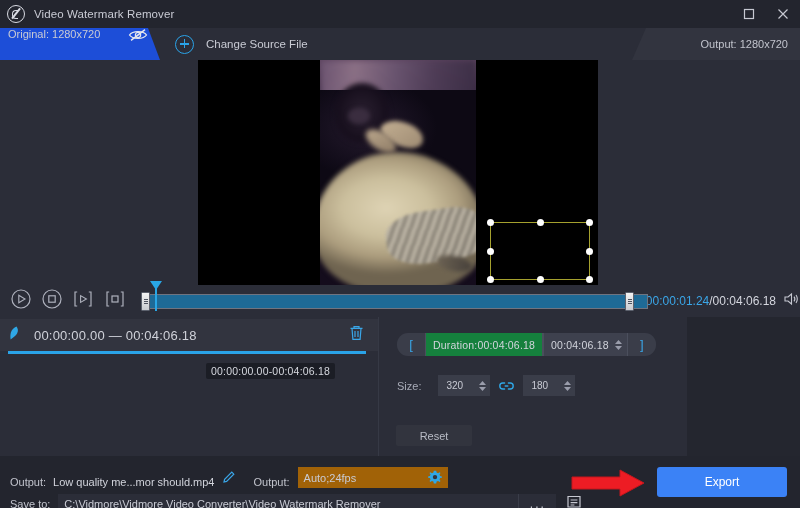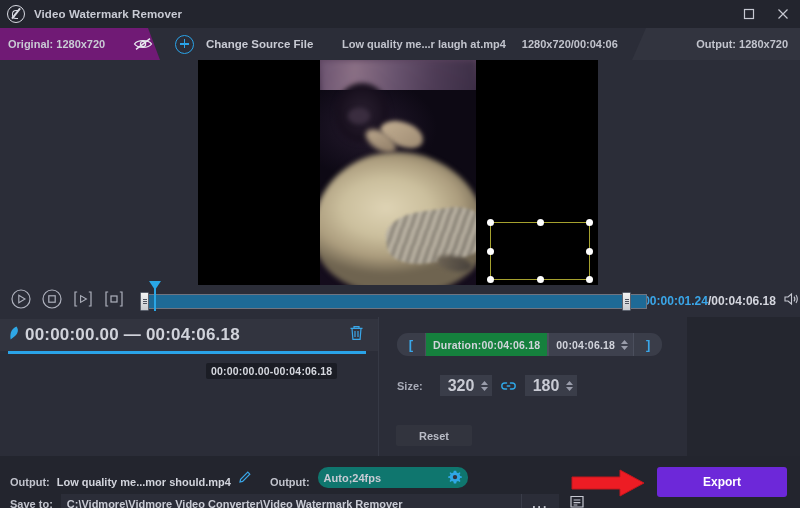--- a/index.html
+++ b/index.html
@@ -7,21 +7,20 @@
     width: 800px; height: 508px;
     background: #24262f;
     font-family: "Liberation Sans", sans-serif;
     overflow: hidden;
     -webkit-font-smoothing: antialiased;
   }
   .app {
     position: relative;
     width: 687px; height: 508px;
     background: #2b2d38;
-    font-weight: bold;
   }
 
   
   .titlebar {
     position: absolute; top:0; left:0;
     width: 800px; height: 28px;
     background: #23252e;
     display: flex; align-items: center;
   }
   .app-logo {
@@ -48,22 +47,22 @@
   .winbtn svg { display:block; }
 
   
   .infobar {
     position: absolute; top: 28px; left: 0;
     width: 800px; height: 32px;
     background: #2b2d38;
   }
   .orig-tab {
     position:absolute; left:0; top:0; height:32px; width:160px;
-    background: #701a75;
-    display:flex; align-items:center;
+    background: #1d4ed8;
+    display:flex; 
     clip-path: polygon(0 0, 148px 0, 160px 32px, 0 32px);
   }
   .orig-label { margin-left:8px; font-size:11px; color:#c9cbd4; }
   .eye-icon { margin-left: 28px; width: 20px; height: 14px; position: relative; }
   .out-tab {
     position:absolute; right:0; top:0; height:32px; width:168px;
     background: #32343f;
     display:flex; align-items:center; justify-content:flex-end;
     clip-path: polygon(14px 0, 168px 0, 168px 32px, 0 32px);
   }
@@ -209,21 +208,21 @@
   
   .lowleft {
     position:absolute; top:317px; left:0; width:378px; height:139px;
     background:#2b2d38;
   }
   .segrow {
     position:absolute; left:0; top:2px; width:378px; height:32px;
     background:#32343f; display:flex; align-items:center;
   }
   .seg-icon { margin-left:7px; color:#2fa7e6; }
-  .seg-time { margin-left:4px; font-size:17px; color:#d0d2da; letter-spacing:.2px; }
+  .seg-time { margin-left:13px; font-size:13px; color:#d0d2da; letter-spacing:.2px; }
   .seg-trash { margin-left:auto; margin-right:14px; color:#3aa6e8; }
   .segbar {
     position:absolute; left:8px; top:34px; width:358px; height:3px; background:#2aa3e8;
   }
   .segtip {
     position:absolute; left:206px; top:363px;
     background:#1b1d25; color:#d6d8df; font-size:10.5px;
     padding:2px 5px; border-radius:2px; letter-spacing:.2px;
   }
 
@@ -246,58 +245,58 @@
   }
   .tfield.dur { background:#15803d; padding-right:7px; }
   .spin { display:flex; flex-direction:column; margin-left:5px; color:#9a9dab; }
   .spin svg { display:block; }
 
   .frow { position:absolute; display:flex; align-items:center; }
   .flabel { font-size:11px; color:#a8abb7; }
   .numbox {
     height:21px; width:52px; background:#3a3d49;
     display:flex; align-items:center; padding:0 3px 0 8px;
-    font-size:16px; color:#c9cbd4;
+    font-size:10px; color:#c9cbd4;
   }
   .link-icon { margin:0 9px; color:#2fa7e6; }
   .resetbtn {
     position:absolute; left:396px; top:425px; width:76px; height:21px;
     background:#32343e; color:#b9bcc6; font-size:11px;
     display:flex; align-items:center; justify-content:center; border-radius:2px;
   }
 
   
   .bottom {
     position:absolute; left:0; top:456px; width:800px; height:52px;
     background:#23252e;
   }
   .outrow { position:absolute; left:10px; top:11px; display:flex; align-items:flex-end; }
   .out-t { font-size:11px; color:#c2c4cd; }
   .out-v { font-size:11px; color:#d2d4dc; margin-left:7px; }
   .pencil { margin-left:7px; color:#3aa6e8; }
   .out-t2 { font-size:11px; color:#c2c4cd; margin-left:18px; }
   .outsel {
-    margin-left:8px; width:150px; height:21px; background:#0f766e;
+    margin-left:8px; width:150px; height:21px; background:#a16207;
     display:flex; align-items:center; padding:0 6px;
-    font-size:11px; color:#c9cbd4;border-radius:10px;
+    font-size:11px; color:#c9cbd4;
   }
   .gear { margin-left:auto; color:#2fa7e6; }
   .saverow { position:absolute; left:10px; top:38px; display:flex; align-items:center; }
   .save-t { font-size:11px; color:#c2c4cd; }
   .save-v {
     margin-left:8px; width:460px; height:19px; background:#2b2d38;
     display:flex; align-items:center; padding:0 6px;
     font-size:11px; color:#c9cbd4; white-space:nowrap; overflow:hidden;
   }
   .dots { width:38px; height:19px; background:#2b2d38; border-left:1px solid #3a3d49;
           display:flex; align-items:center; justify-content:center; color:#c9cbd4; letter-spacing:2px; font-size:12px;}
   .folder { margin-left:10px; color:#c6c8d1; }
   .exportbtn {
     position:absolute; right:13px; top:11px; width:130px; height:30px;
-    background:#6d28d9; border-radius:3px;
+    background:#3b82f6; border-radius:3px;
     display:flex; align-items:center; justify-content:center;
     color:#ffffff; font-size:12px;
   }
   .redarrow { position:absolute; right:152px; top:12px; }
 </style>
 </head>
 <body>
 
 <div class="app">
 
@@ -328,24 +327,20 @@
           <path d="M3 12.4 L17 1.6" stroke="#e6e8ee" stroke-width="1.5"></path>
         </svg>
       </span>
     </div>
 
     <div class="change-src">
       <span class="plus-circle"></span>
       <span class="change-src-label">Change Source File</span>
     </div>
 
-    <div class="srcinfo">
-      <span>Low quality me...r laugh at.mp4</span>
-      <span>1280x720/00:04:06</span>
-    </div>
 
     <div class="out-tab">
       <span class="out-label">Output: 1280x720</span>
     </div>
   </div>
 
   <div class="preview">
     <div class="stage">
       <div class="vidframe">
         <div class="v-top"></div>

